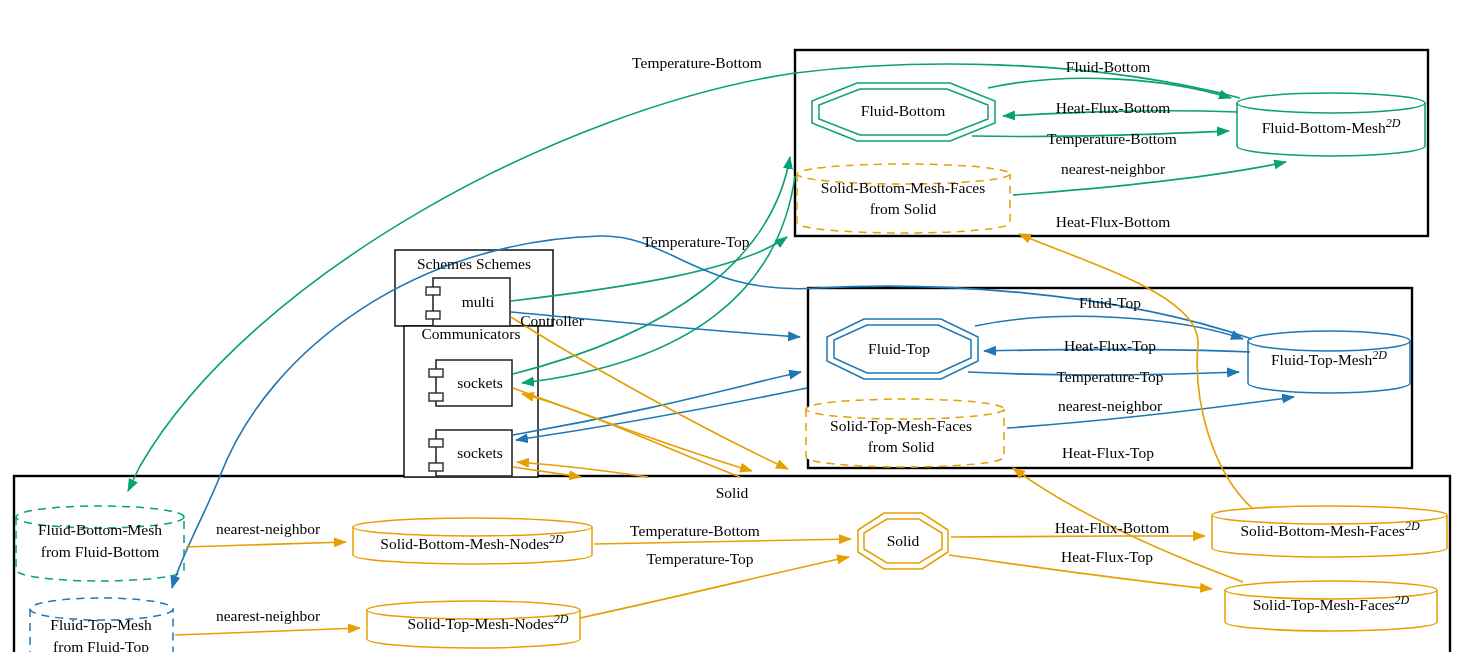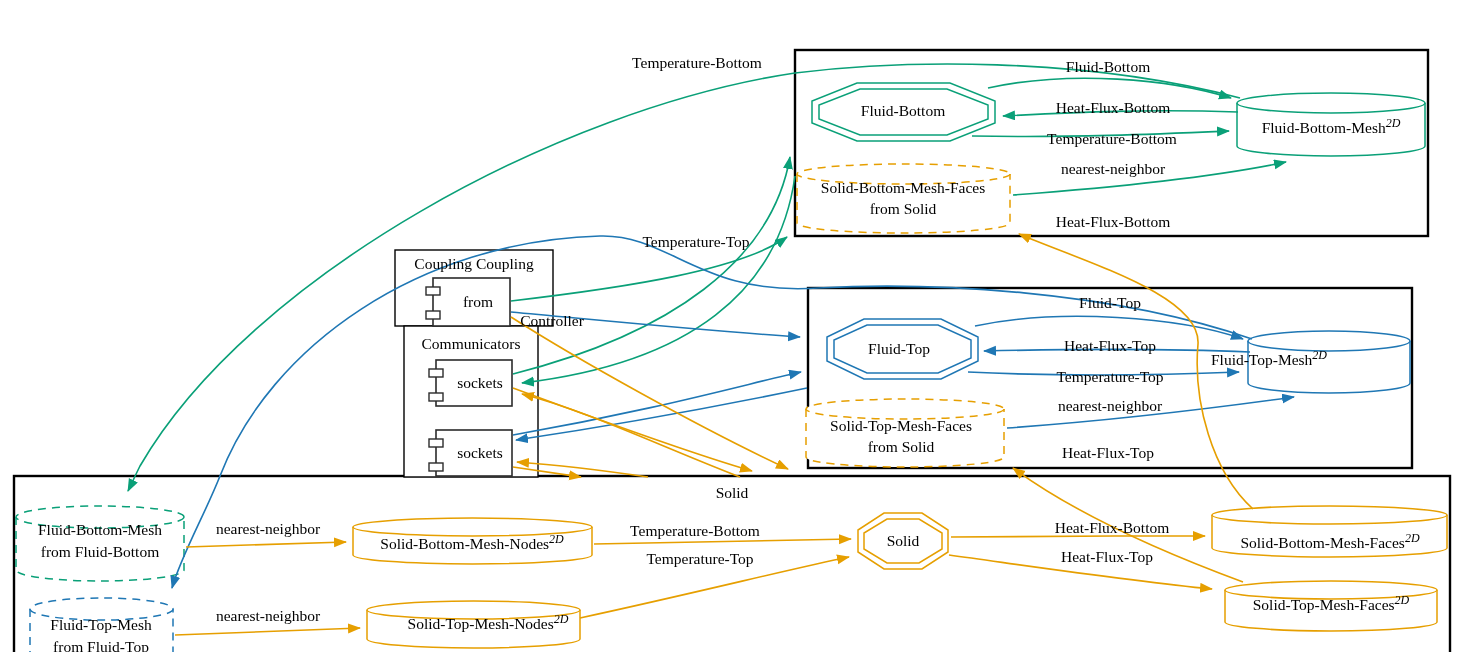--- a/index.html
+++ b/index.html
@@ -163,47 +163,47 @@
 <div class="lbl" style="left:903px;top:65px">Fluid-Bottom</div>
 <div class="lbl" style="left:1113px;top:62px">Heat-Flux-Bottom</div>
 <div class="lbl" style="left:1112px;top:93px">Temperature-Bottom</div>
 <div class="lbl" style="left:1113px;top:123px">nearest-neighbor</div>
 <div class="lbl" style="left:1113px;top:176px">Heat-Flux-Bottom</div>
 <div class="lbl" style="left:903px;top:142px">Solid-Bottom-Mesh-Faces</div>
 <div class="lbl" style="left:903px;top:163px">from Solid</div>
 <div class="lbl" style="left:1331px;top:82px"><span>Fluid-Bottom-Mesh</span><sup>2D</sup></div>
 
 <div class="lbl" style="left:696px;top:196px">Temperature-Top</div>
-<div class="lbl" style="left:474px;top:218px">Coupling Coupling</div>
-<div class="lbl" style="left:478px;top:256px">from</div>
+<div class="lbl" style="left:474px;top:218px">Schemes Schemes</div>
+<div class="lbl" style="left:478px;top:256px">multi</div>
 <div class="lbl" style="left:552px;top:275px">Controller</div>
-<div class="lbl" style="left:471px;top:298px">Communicators</div>
+<div class="lbl" style="left:471px;top:288px">Communicators</div>
 <div class="lbl" style="left:480px;top:337px">sockets</div>
 <div class="lbl" style="left:480px;top:407px">sockets</div>
 
 <div class="lbl" style="left:1110px;top:257px">Fluid-Top</div>
 <div class="lbl" style="left:899px;top:303px">Fluid-Top</div>
 <div class="lbl" style="left:1110px;top:300px">Heat-Flux-Top</div>
 <div class="lbl" style="left:1110px;top:331px">Temperature-Top</div>
 <div class="lbl" style="left:1110px;top:360px">nearest-neighbor</div>
 <div class="lbl" style="left:1108px;top:407px">Heat-Flux-Top</div>
 <div class="lbl" style="left:901px;top:380px">Solid-Top-Mesh-Faces</div>
 <div class="lbl" style="left:901px;top:401px">from Solid</div>
-<div class="lbl" style="left:1269px;top:314px"><span>Fluid-Top-Mesh</span><sup>2D</sup></div>
+<div class="lbl" style="left:1329px;top:314px"><span>Fluid-Top-Mesh</span><sup>2D</sup></div>
 
 <div class="lbl" style="left:732px;top:447px">Solid</div>
 <div class="lbl" style="left:100px;top:484px">Fluid-Bottom-Mesh</div>
 <div class="lbl" style="left:100px;top:506px">from Fluid-Bottom</div>
 <div class="lbl" style="left:101px;top:579px">Fluid-Top-Mesh</div>
 <div class="lbl" style="left:101px;top:601px">from Fluid-Top</div>
 <div class="lbl" style="left:268px;top:483px">nearest-neighbor</div>
 <div class="lbl" style="left:268px;top:570px">nearest-neighbor</div>
 <div class="lbl" style="left:472px;top:498px"><span>Solid-Bottom-Mesh-Nodes</span><sup>2D</sup></div>
 <div class="lbl" style="left:488px;top:578px"><span>Solid-Top-Mesh-Nodes</span><sup>2D</sup></div>
 <div class="lbl" style="left:695px;top:485px">Temperature-Bottom</div>
 <div class="lbl" style="left:700px;top:513px">Temperature-Top</div>
 <div class="lbl" style="left:903px;top:495px">Solid</div>
 <div class="lbl" style="left:1112px;top:482px">Heat-Flux-Bottom</div>
 <div class="lbl" style="left:1107px;top:511px">Heat-Flux-Top</div>
-<div class="lbl" style="left:1330px;top:497px"><span>Solid-Bottom-Mesh-Faces</span><sup>2D</sup></div>
+<div class="lbl" style="left:1330px;top:485px"><span>Solid-Bottom-Mesh-Faces</span><sup>2D</sup></div>
 <div class="lbl" style="left:1331px;top:559px"><span>Solid-Top-Mesh-Faces</span><sup>2D</sup></div>
 
 </div>
 
 </body></html>

